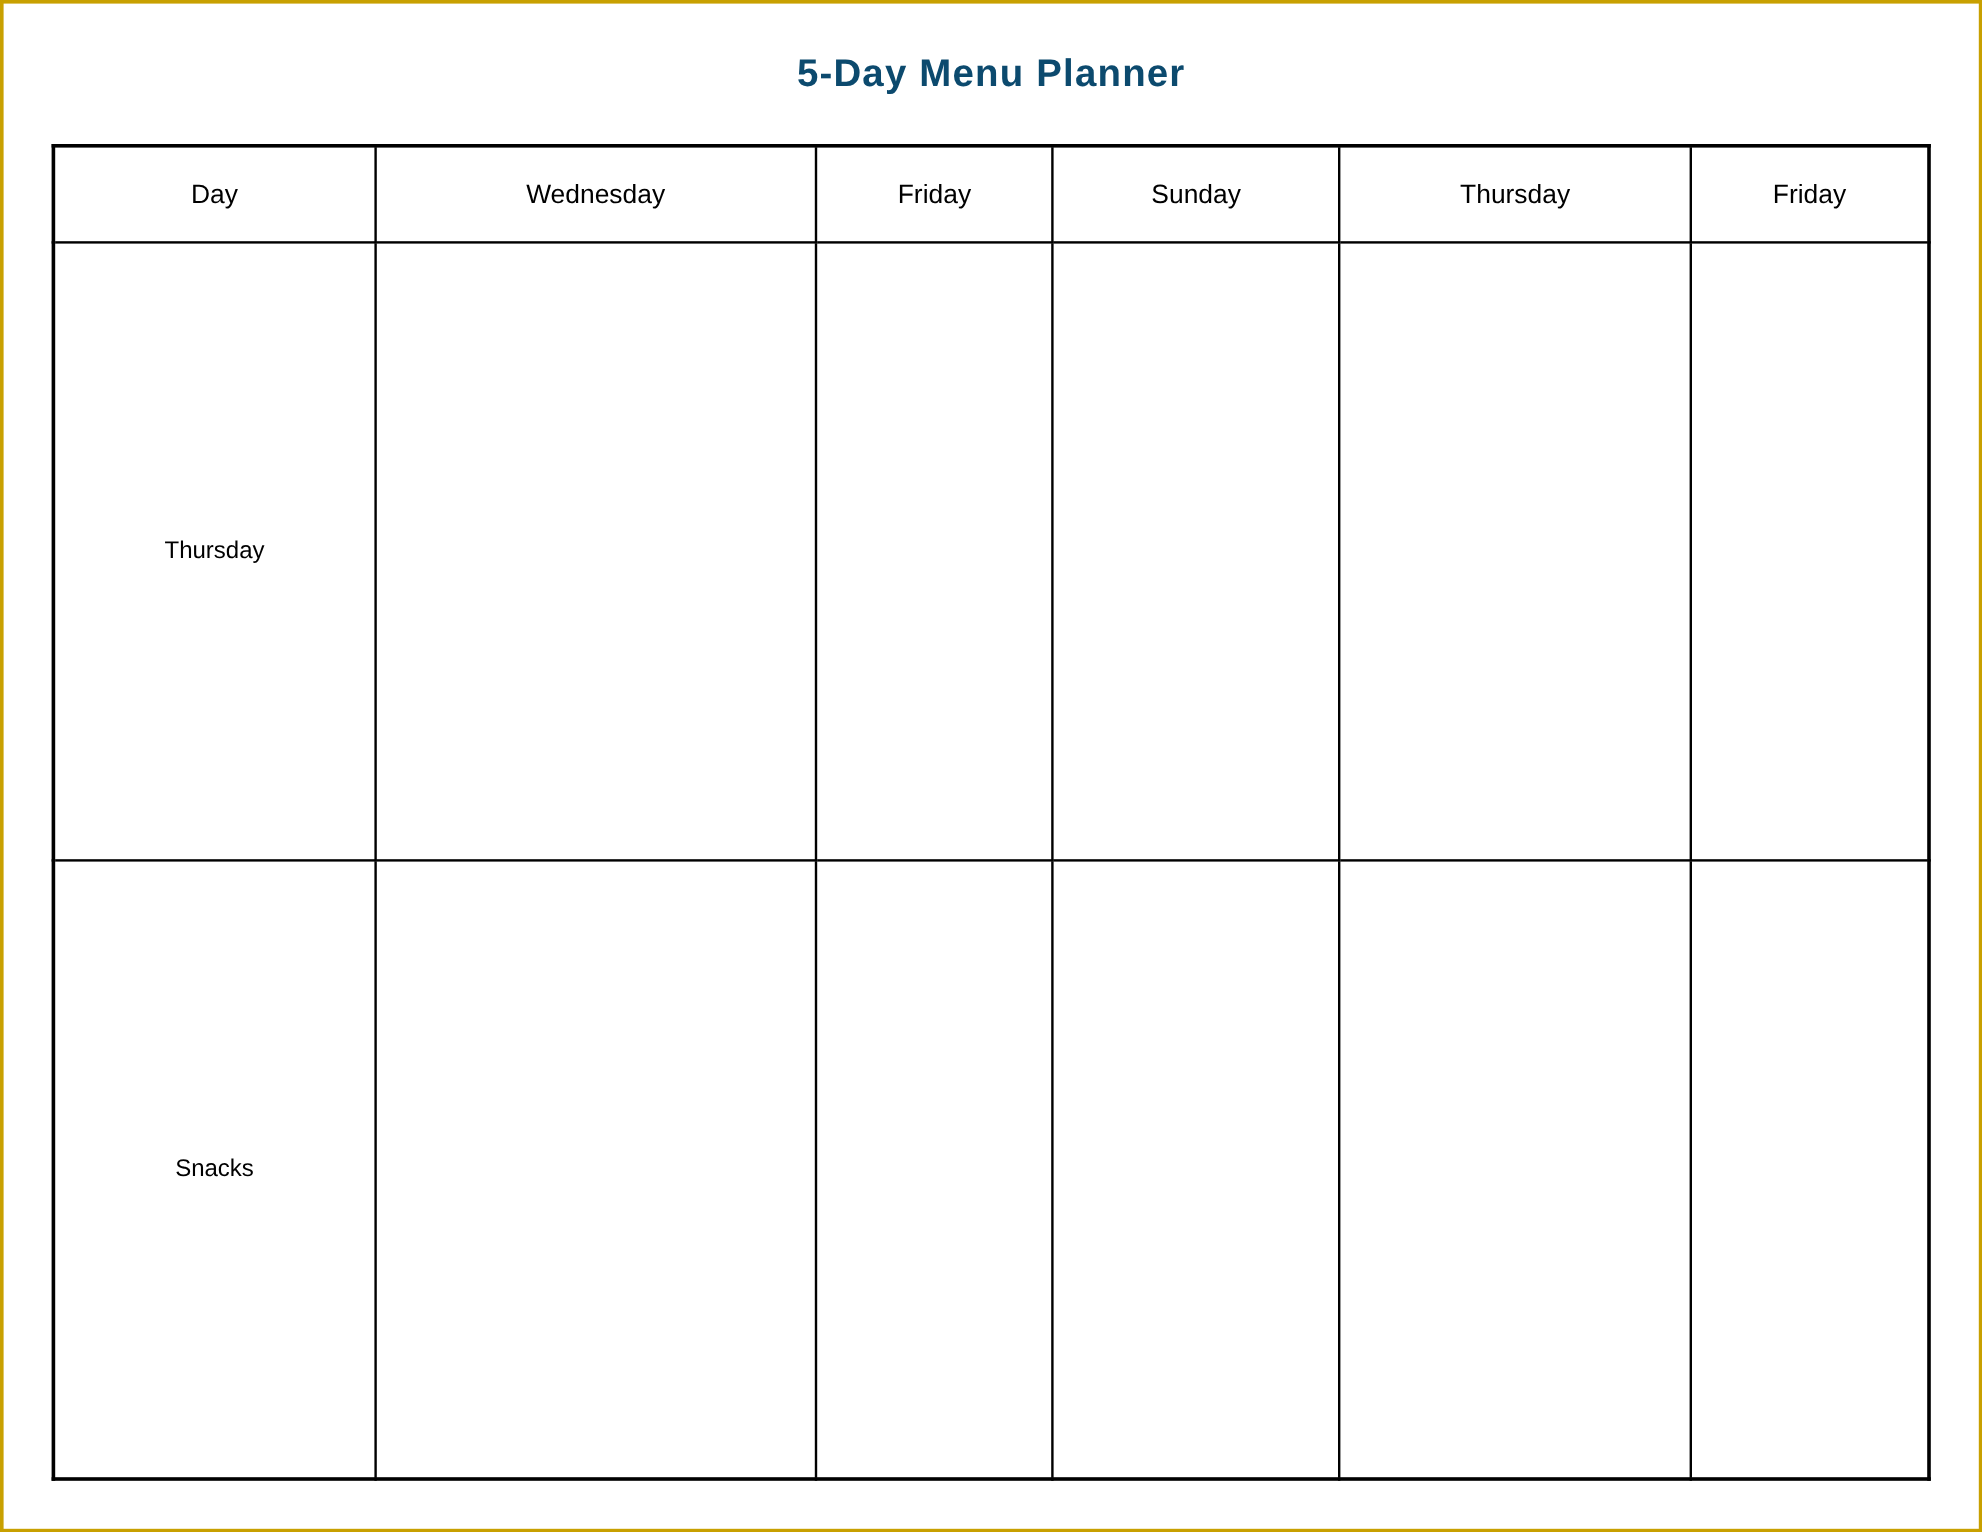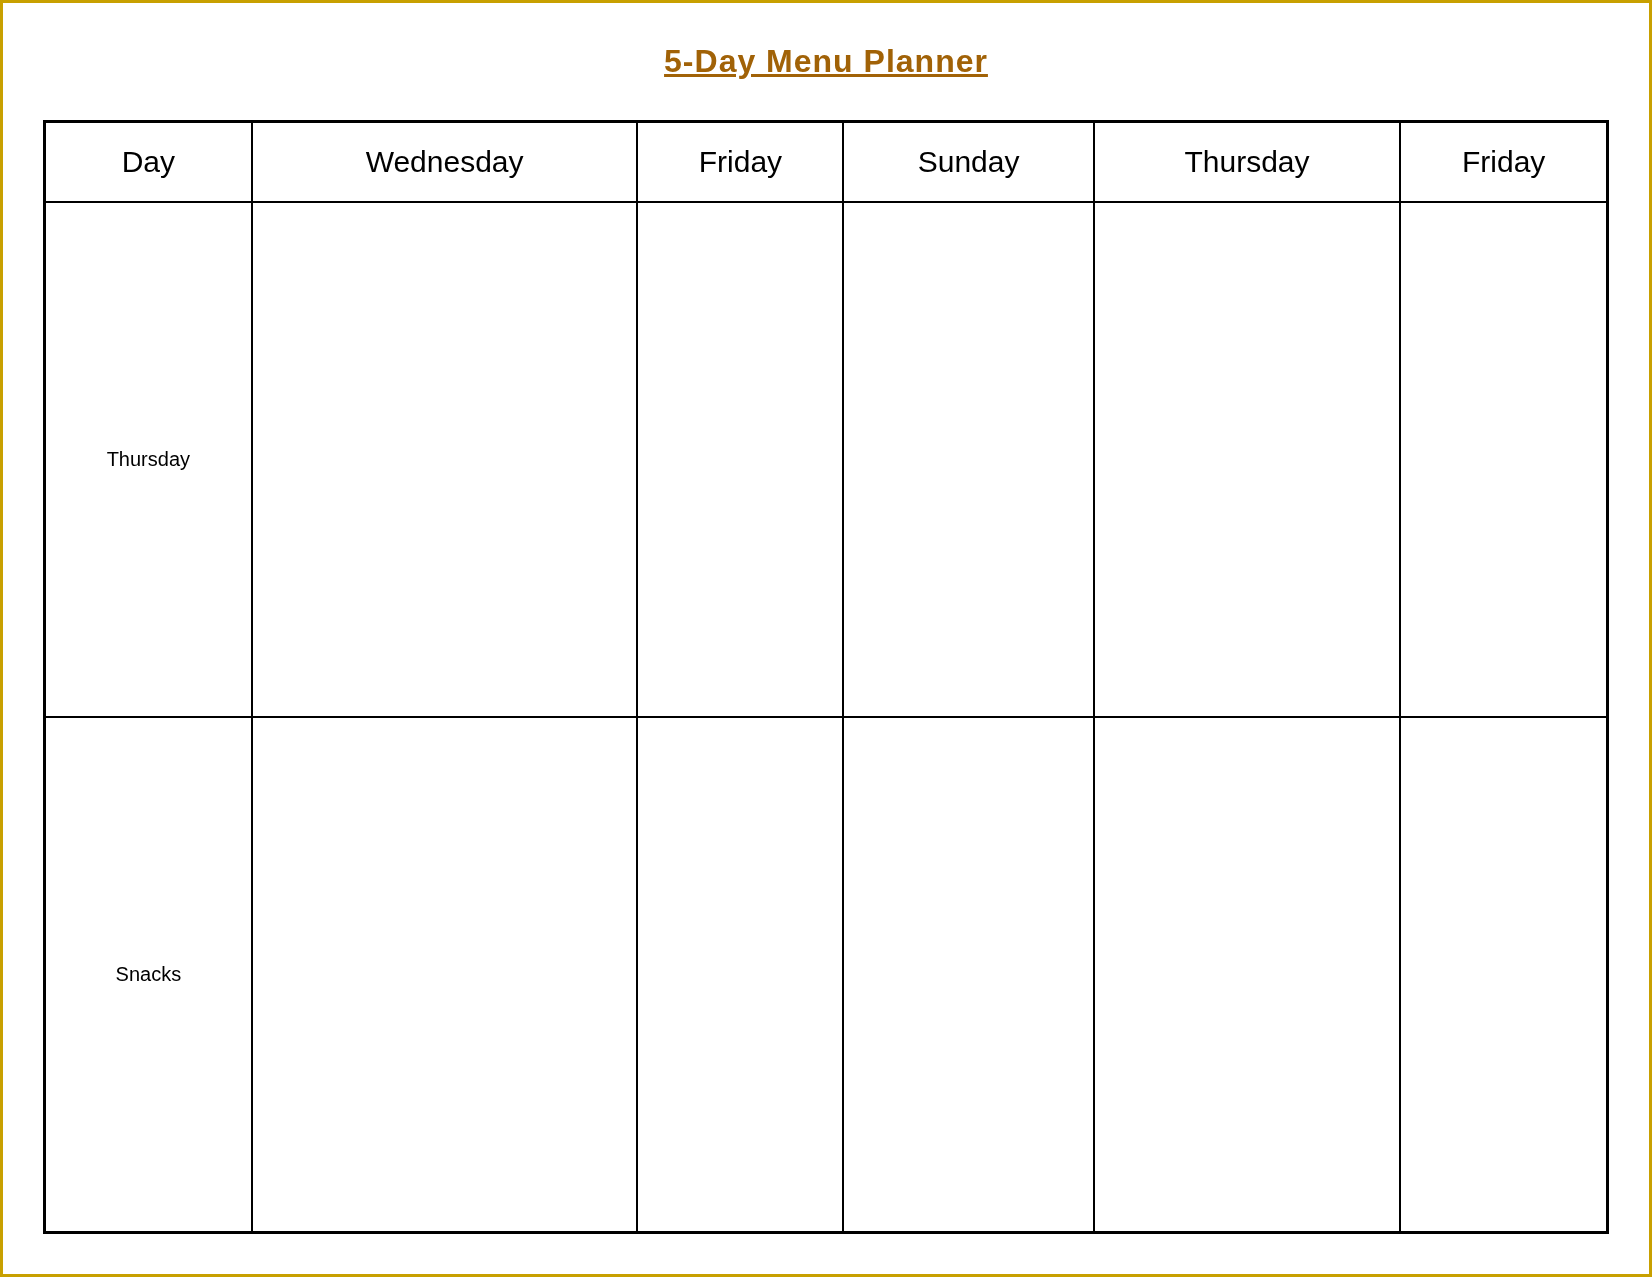--- a/index.html
+++ b/index.html
@@ -17,23 +17,22 @@
       flex-direction: column;
       align-items: center;
       padding: 40px 40px 40px 40px;
       font-family: Arial, sans-serif;
     }
 
     .page-title {
       font-size: 32px;
       font-weight: bold;
       margin-bottom: 40px;
-      color: #a16207;
+      color: #0c4a6e;
       letter-spacing: 1px;
-      text-decoration: underline;
     }
 
     .planner-table {
       width: 100%;
       border-collapse: collapse;
       border: 3px solid #000000;
       flex: 1;
     }
 
     .planner-table th,
@@ -41,21 +40,21 @@
       border: 2px solid #000000;
       text-align: center;
       vertical-align: middle;
       font-size: 20px;
       color: #000000;
     }
 
     .planner-table thead tr th {
       height: 80px;
       font-weight: normal;
-      font-size: 30px;
+      font-size: 22px;
     }
 
     .planner-table tbody tr td {
       height: 230px;
     }
 
     .planner-table td.row-label {
       font-size: 20px;
       font-weight: normal;
     }

